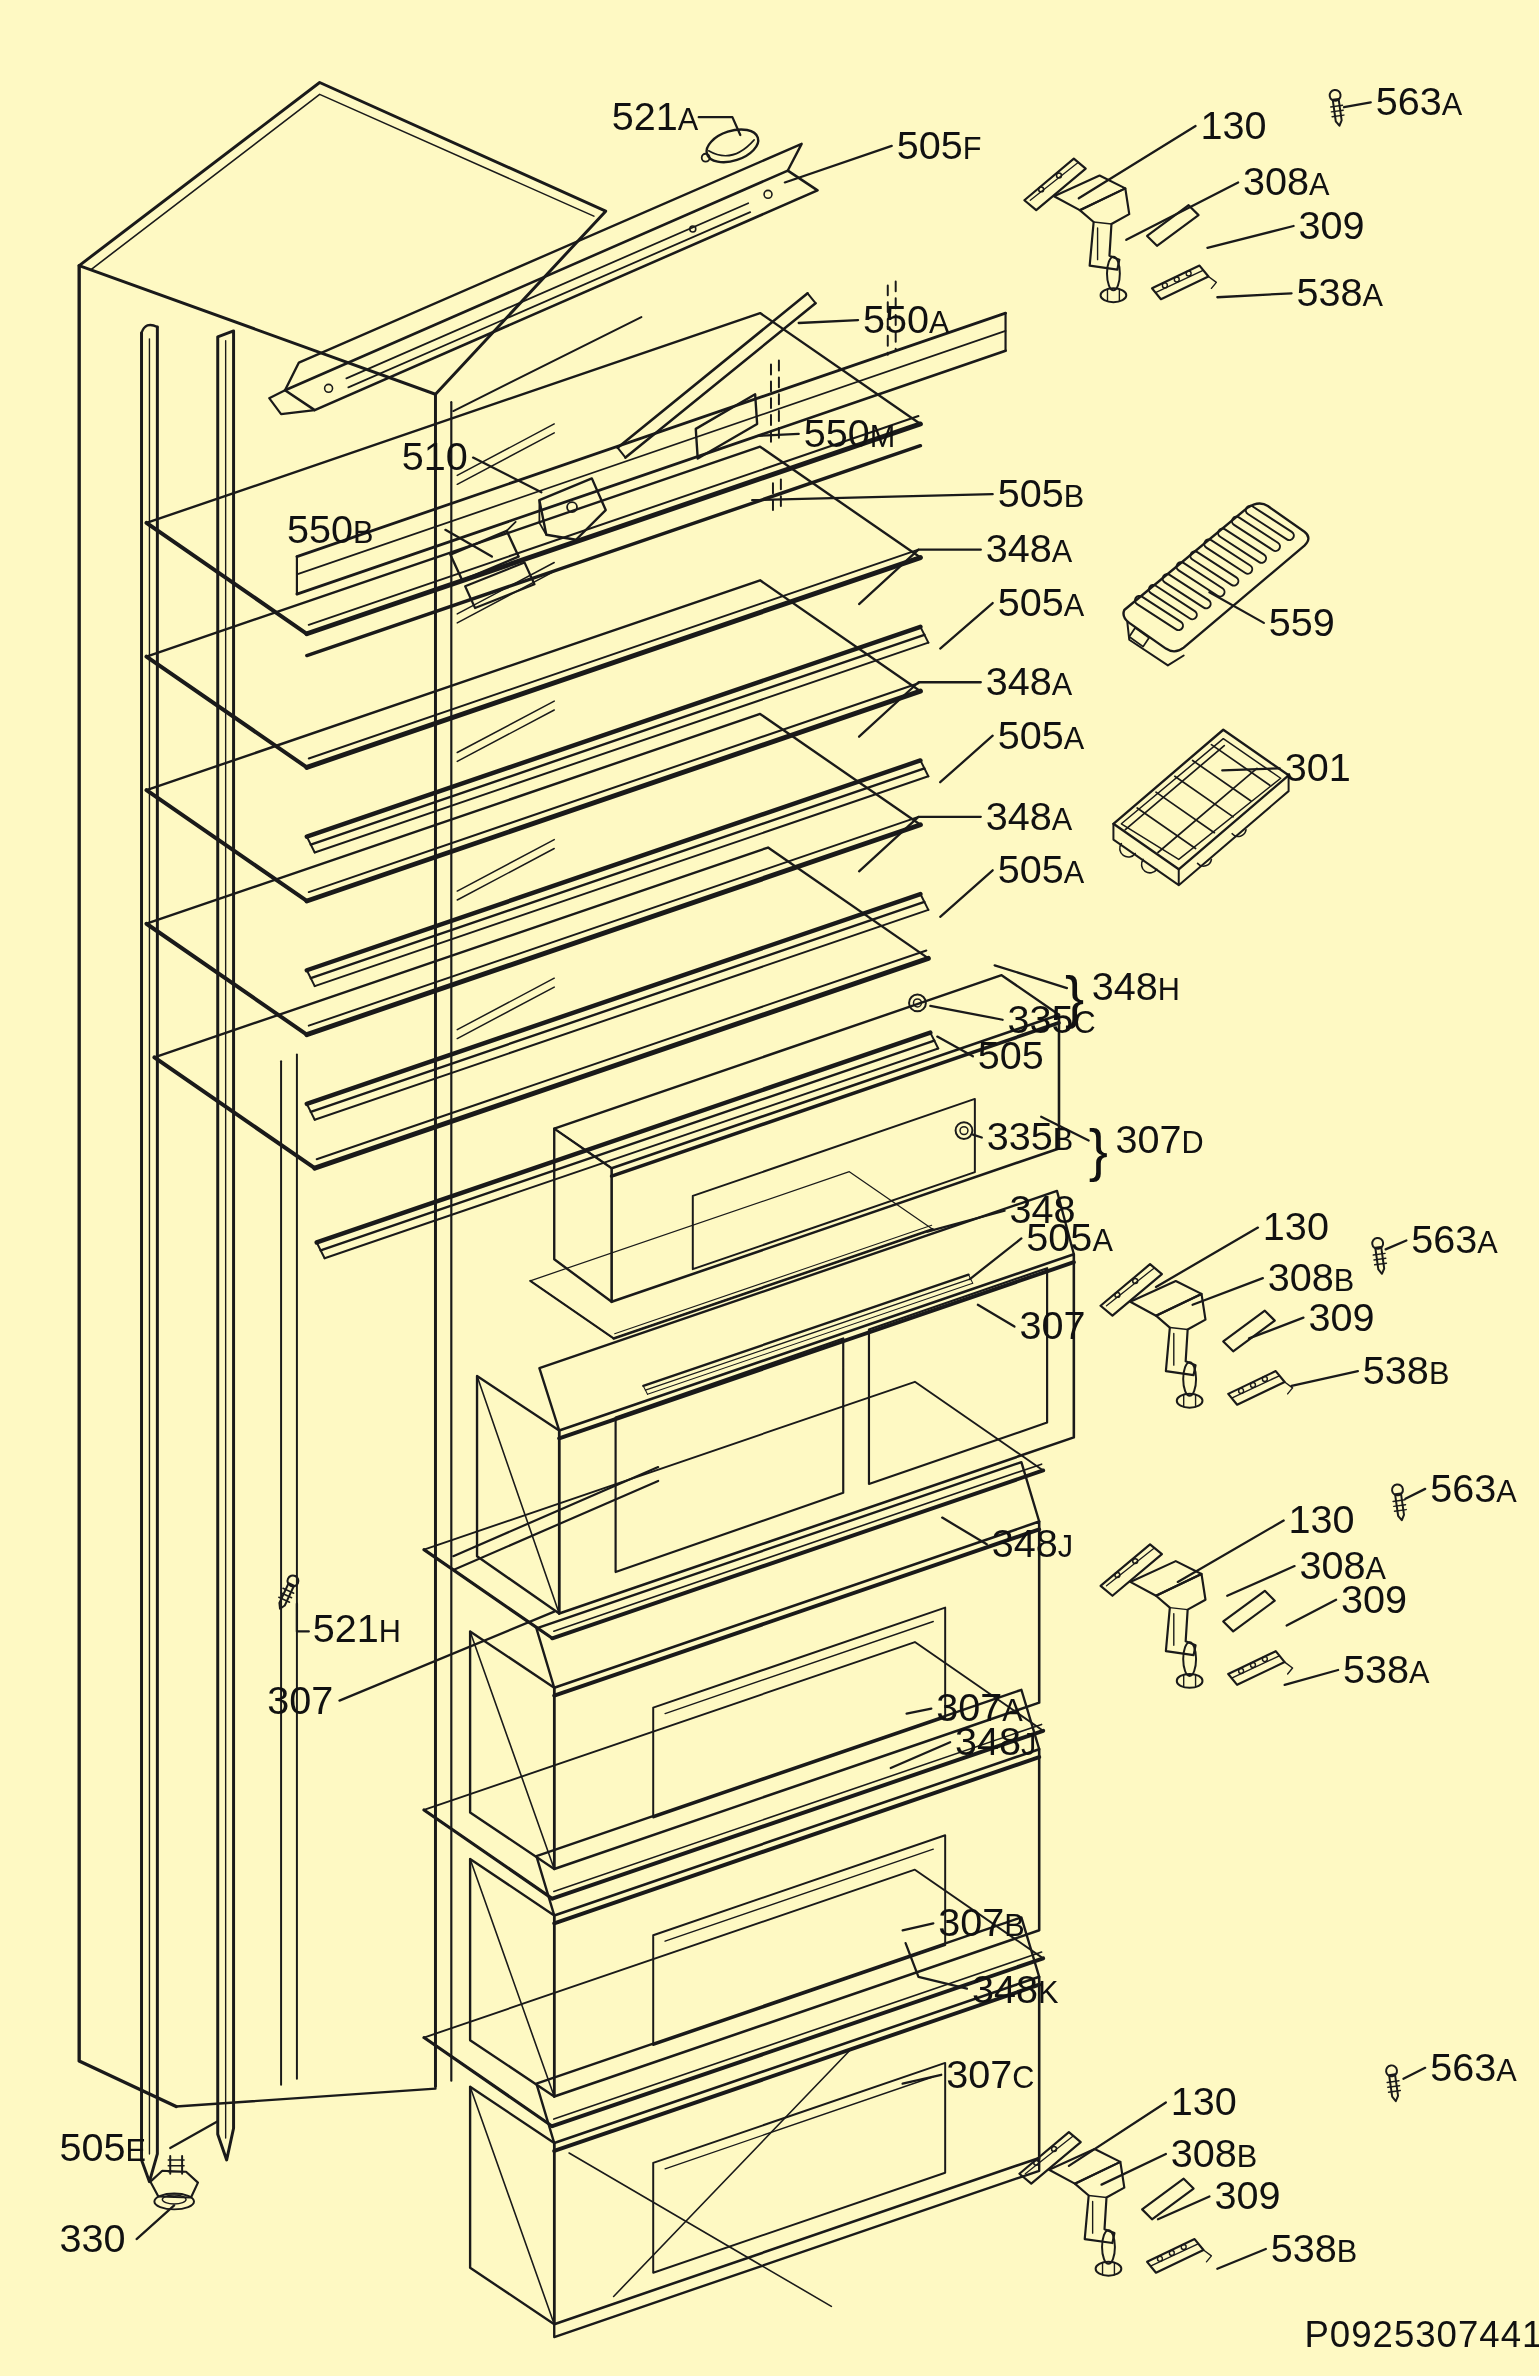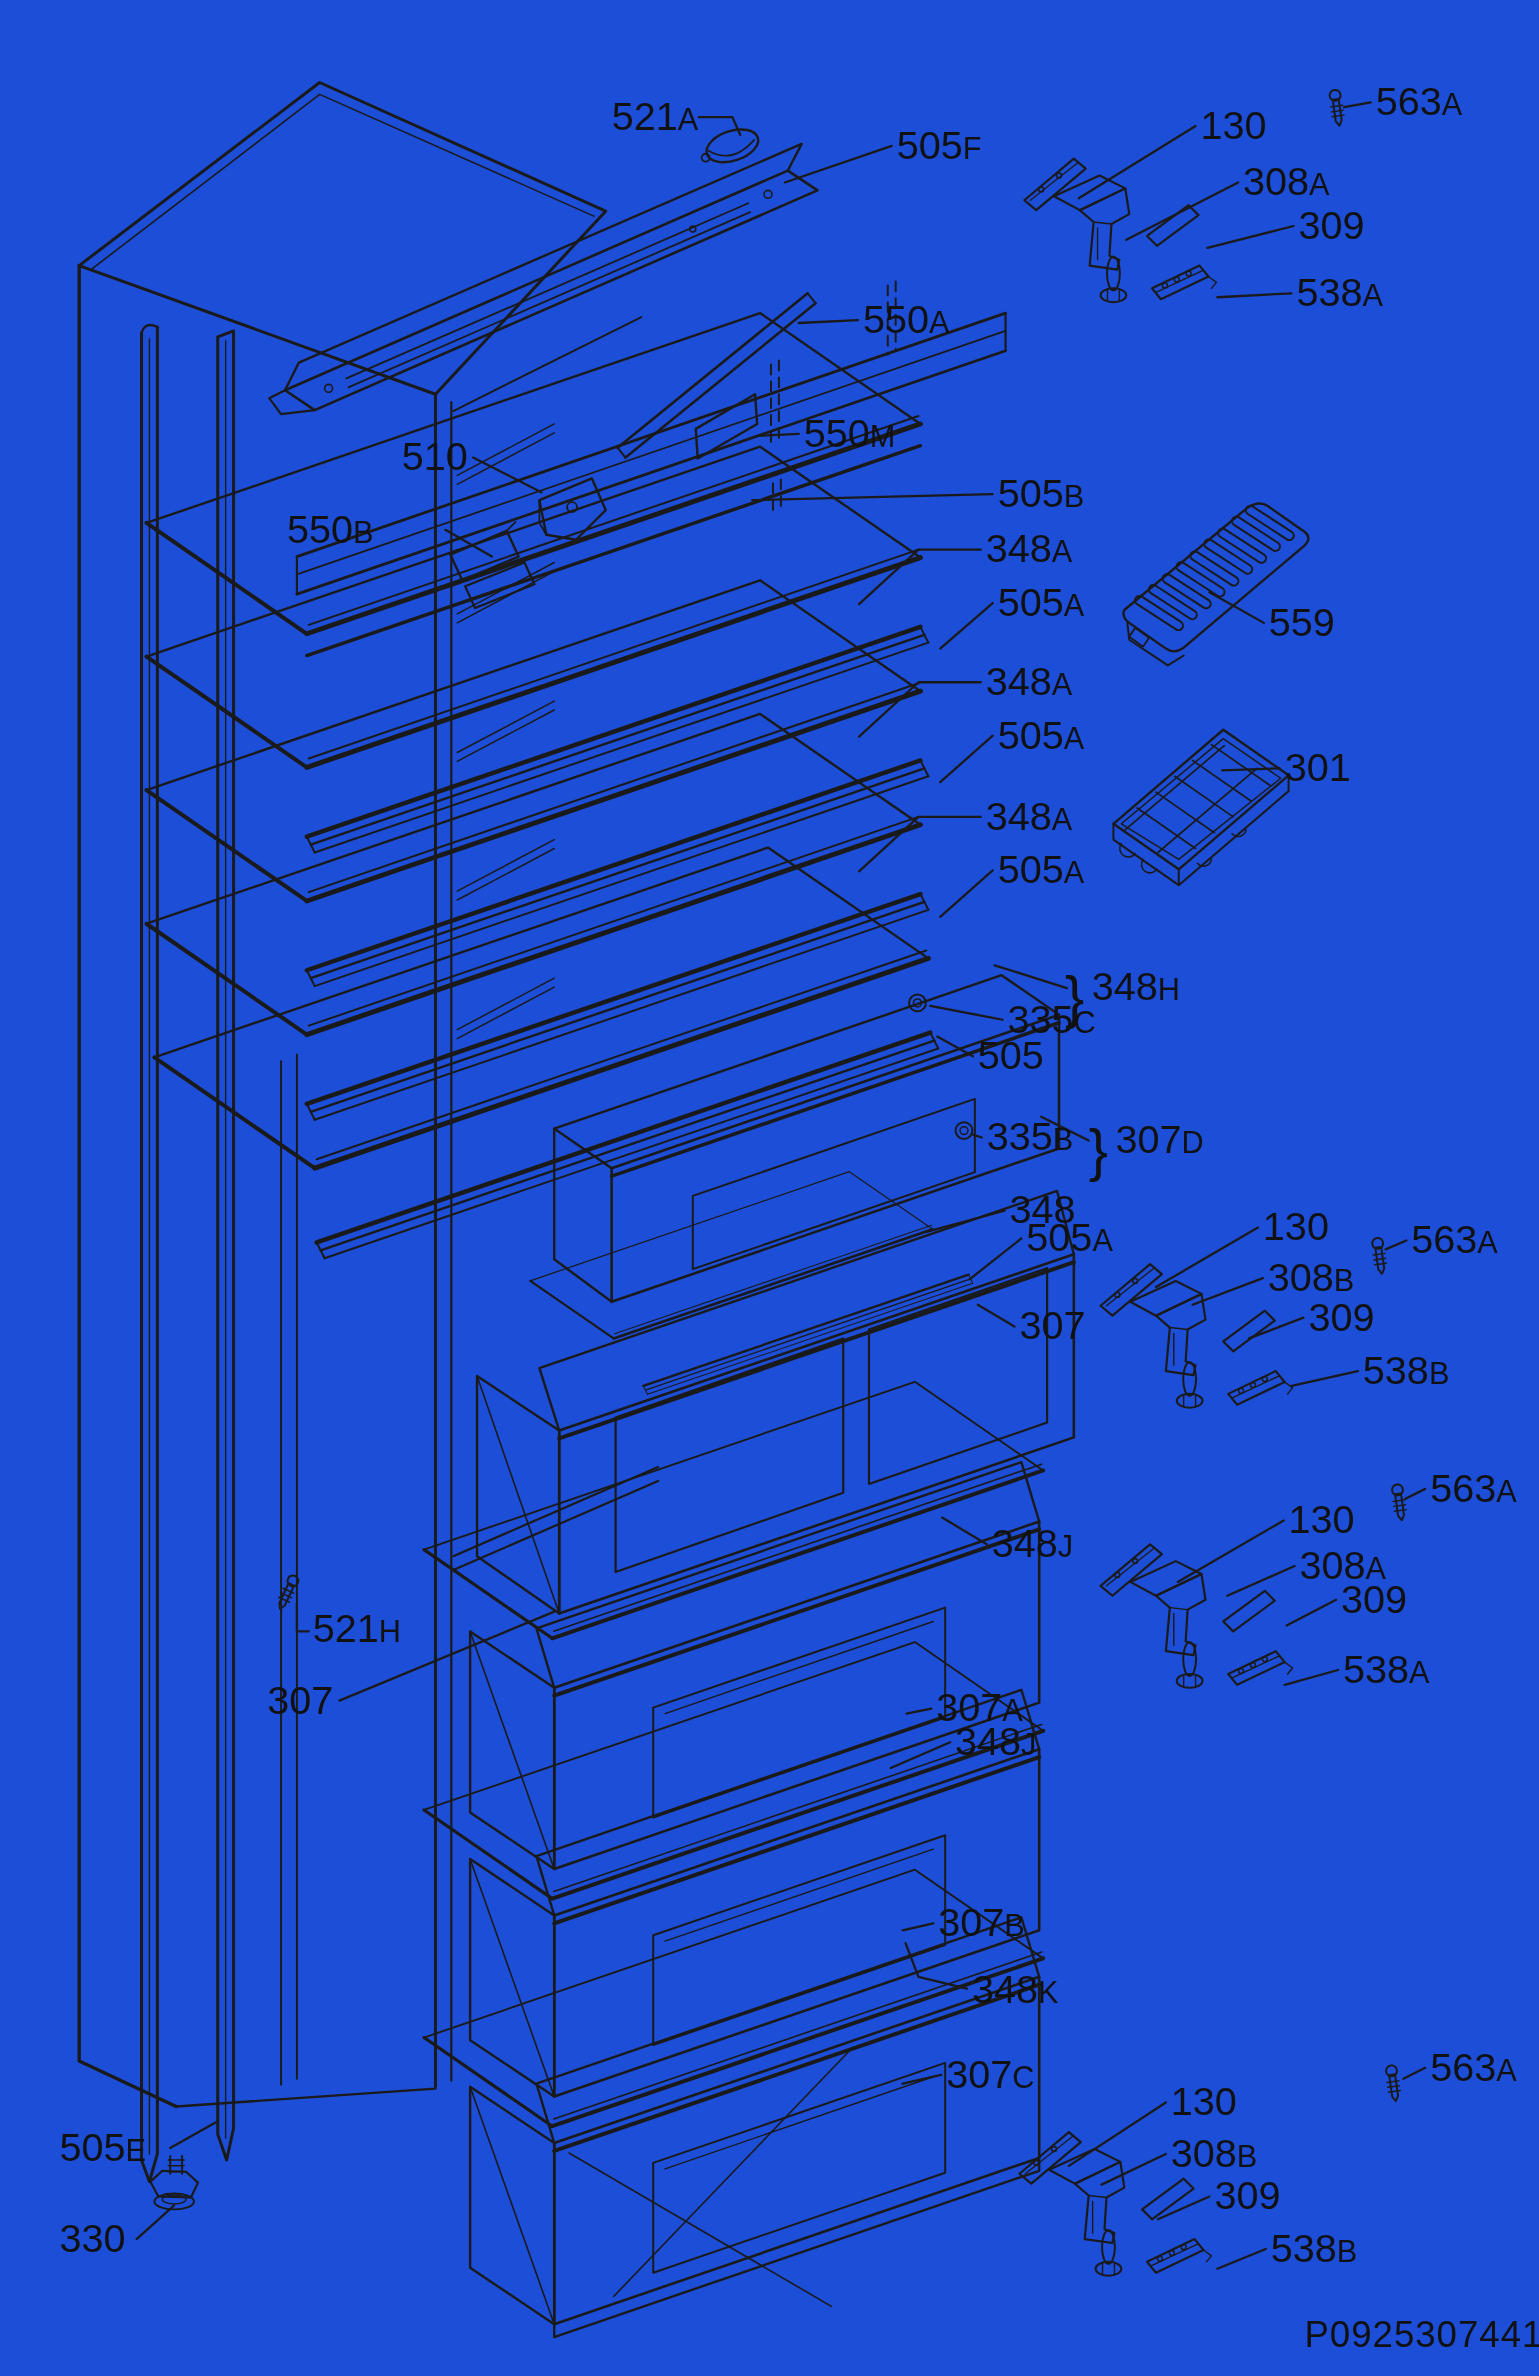--- a/index.html
+++ b/index.html
@@ -1,16 +1,16 @@
 <!DOCTYPE html>
 <html><head>
 <meta charset="utf-8">
 <style>
   html,body{margin:0;padding:0;background:#fff;}
-  .stage{position:relative;width:1539px;height:2376px;background:#1d4ed8;overflow:hidden;}
+  .stage{position:relative;width:1539px;height:2376px;background:#fef9c3;overflow:hidden;}
   svg{position:absolute;left:0;top:0;}
   svg *{vector-effect:none;}
   .ln path,.ln line,.ln polyline,.ln rect,.ln circle,.ln ellipse{
     stroke:#1a1a1a;fill:none;stroke-linecap:round;stroke-linejoin:round;
   }
   text{font-family:"Liberation Sans",sans-serif;fill:#111;stroke:none;}
   .num{font-size:40px;}
   .suf{font-size:31px;}
   .brace{font-size:58px;font-weight:400;}
   .code{font-size:37px;letter-spacing:1px;}

